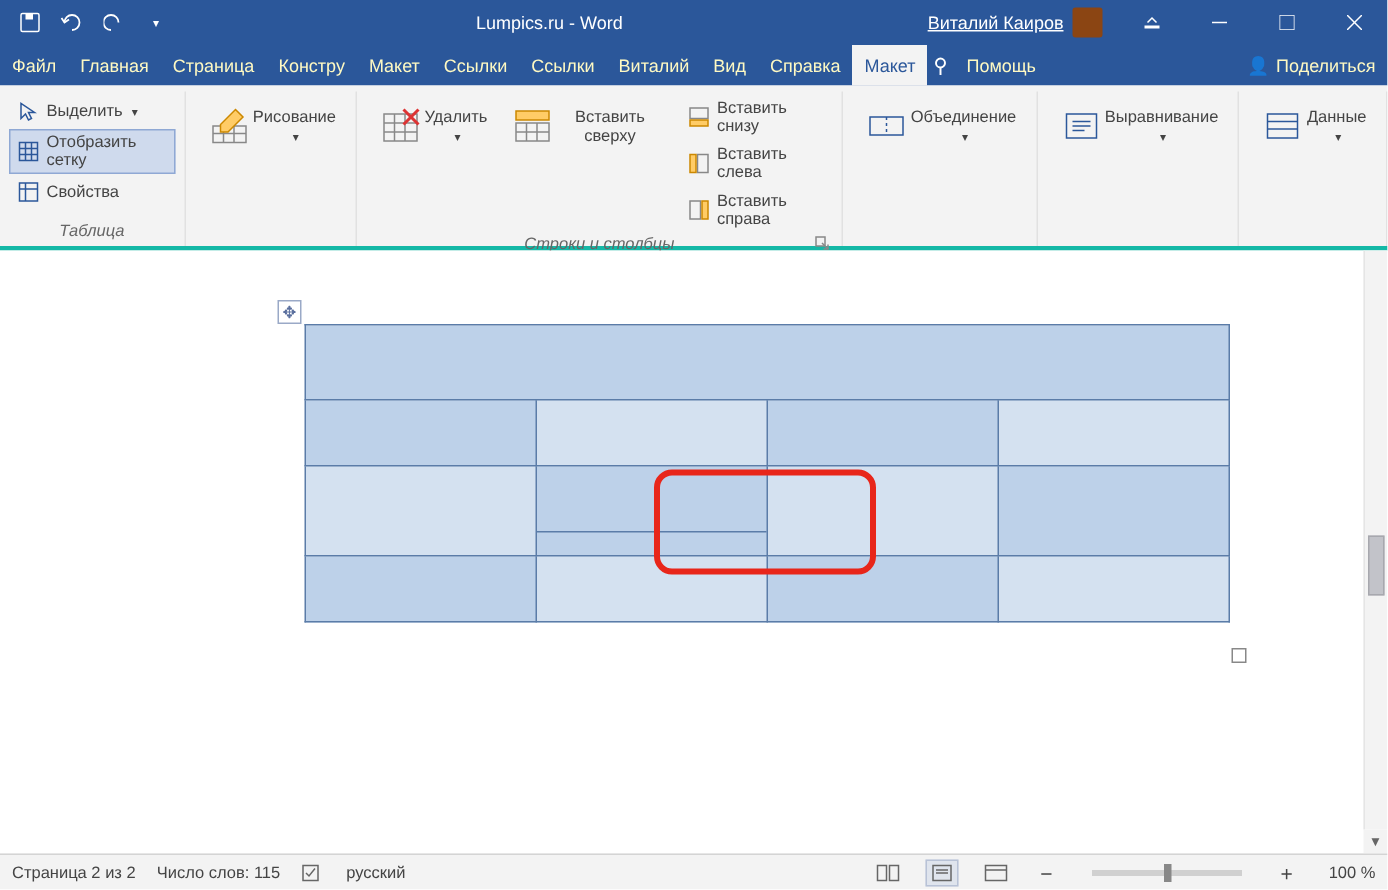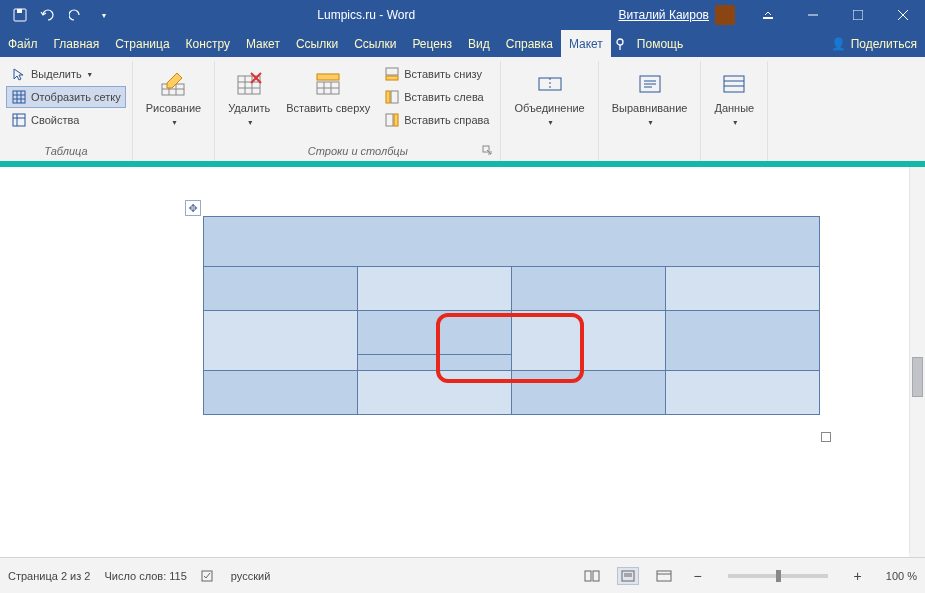--- a/index.html
+++ b/index.html
@@ -13,30 +13,30 @@
 .titlebar .user .avatar { width: 20px; height: 20px; background: #8b4513; border-radius: 2px; }
 .titlebar .wincontrols { display: flex; }
 .titlebar .winbtn { width: 45px; height: 30px; display: flex; align-items: center; justify-content: center; cursor: pointer; }
 
 .tabs { height: 27px; background: #2b579a; display: flex; align-items: stretch; font-size: 12px; }
 .tabs .tab { padding: 0 8px; display: flex; align-items: center; color: #fef9c3; cursor: pointer; white-space: nowrap; }
 .tabs .tab.active { background: #f3f3f3; color: #2b579a; }
 .tabs .spacer { flex: 1; }
 .tabs .help-icon { width: 18px; display: flex; align-items: center; justify-content: center; color: #fff; }
 
-.ribbon { height: 110px; background: #f3f3f3; border-bottom: 6px solid #14b8a6; display: flex; padding: 4px 0 0 0; font-size: 11px; color: #444; }
+.ribbon { height: 110px; background: #f3f3f3; border-bottom: 3px solid #14b8a6; display: flex; padding: 4px 0 0 0; font-size: 11px; color: #444; }
 .rgroup { border-right: 1px solid #e1e1e1; padding: 2px 6px 0 6px; display: flex; flex-direction: column; }
 .rgroup .gcontent { flex: 1; display: flex; align-items: flex-start; gap: 2px; }
 .rgroup .glabel { text-align: center; font-size: 11px; color: #666; padding: 2px 0 4px; position: relative; font-style: italic; }
 .rgroup .glabel .launcher { position: absolute; right: 0; bottom: 4px; width: 12px; height: 12px; cursor: pointer; }
 .rcol { display: flex; flex-direction: column; gap: 1px; }
 .rbtn { display: flex; align-items: center; gap: 4px; padding: 2px 4px; cursor: pointer; border: 1px solid transparent; }
 .rbtn.selected { background: #cfdaed; border-color: #8fa8d4; }
 .rbtn .ricon { width: 16px; height: 16px; display: flex; align-items: center; justify-content: center; flex-shrink: 0; }
-.rbigbtn { display: flex; flex-direction: column; align-items: center; padding: 4px 6px; cursor: pointer; border: 1px solid transparent; text-align: center; }
+.rbigbtn { display: flex; flex-direction: row; align-items: center; padding: 4px 6px; cursor: pointer; border: 1px solid transparent; text-align: center; }
 .rbigbtn .ricon-lg { width: 32px; height: 32px; display: flex; align-items: center; justify-content: center; margin-bottom: 2px; }
 .rbigbtn .rlbl { line-height: 13px; }
 .dropdown-arrow { font-size: 8px; margin-left: 2px; }
 
 .docarea { position: absolute; top: 167px; left: 0; right: 0; bottom: 24px; background: #fff; overflow: hidden; }
 .vscroll { position: absolute; right: 0; top: 0; bottom: 16px; width: 16px; background: #f3f3f3; border-left: 1px solid #e5e5e5; }
 .vscroll .thumb { position: absolute; left: 2px; right: 2px; top: 190px; height: 40px; background: #c2c3c9; border: 1px solid #a7a8ae; }
 .scroll-arrow-down { position: absolute; right: 0; bottom: 0; width: 16px; height: 16px; background: #f3f3f3; display: flex; align-items: center; justify-content: center; font-size: 9px; color: #666; cursor: pointer; }
 
 .page { position: absolute; left: 30px; top: 5px; right: 30px; }
@@ -44,21 +44,21 @@
 
 .wtable { position: absolute; left: 173px; top: 44px; border-collapse: collapse; }
 .wtable td { border: 1px solid #5b7ca8; background: #bdd1e9; }
 .wtable .hrow td { height: 50px; }
 .wtable .brow td { height: 44px; width: 154px; }
 .wtable .lighter { background: #d4e1f0; }
 .resize-handle { position: absolute; left: 791px; top: 260px; width: 10px; height: 10px; border: 1px solid #888; background: #fff; cursor: nwse-resize; }
 
 .highlight { position: absolute; left: 406px; top: 141px; width: 148px; height: 70px; border: 4px solid #e8261a; border-radius: 12px; pointer-events: none; }
 
-.statusbar { position: absolute; bottom: 0; left: 0; right: 0; height: 36px; background: #f3f3f3; border-top: 1px solid #d4d4d4; display: flex; align-items: center; font-size: 11px; color: #444; padding: 0 8px; gap: 14px; }
+.statusbar { position: absolute; bottom: 0; left: 0; right: 0; height: 24px; background: #f3f3f3; border-top: 1px solid #d4d4d4; display: flex; align-items: center; font-size: 11px; color: #444; padding: 0 8px; gap: 14px; }
 .statusbar .spacer { flex: 1; }
 .statusbar .viewbtn { width: 22px; height: 18px; display: flex; align-items: center; justify-content: center; cursor: pointer; color: #666; }
 .statusbar .viewbtn.active { background: #dfe4ed; border: 1px solid #b8c2d6; }
 .statusbar .zoom-slider { width: 100px; height: 4px; background: #d0d0d0; position: relative; margin: 0 8px; }
 .statusbar .zoom-slider .zthumb { position: absolute; left: 48px; top: -4px; width: 5px; height: 12px; background: #888; }
 .statusbar .zoom-btn { cursor: pointer; padding: 0 4px; font-size: 14px; }
 
 svg { display: block; }
 </style>
 </head>
@@ -119,21 +119,21 @@
 </div>
 
 <div class="tabs">
   <div class="tab">Файл</div>
   <div class="tab">Главная</div>
   <div class="tab">Страница</div>
   <div class="tab">Констру</div>
   <div class="tab">Макет</div>
   <div class="tab">Ссылки</div>
   <div class="tab">Ссылки</div>
-  <div class="tab">Реценз</div>
+  <div class="tab">Виталий</div>
   <div class="tab">Вид</div>
   <div class="tab">Справка</div>
   <div class="tab active">Макет</div>
   <div class="help-icon">
       <svg width="14" height="14">
         <circle cx="7" cy="5" r="3" fill="none" stroke="#fff" stroke-width="1.3"></circle>
         <line x1="7" y1="8" x2="7" y2="13" stroke="#fff" stroke-width="1.3"></line>
       </svg>
     </div>
   <div class="tab">Помощь</div>

